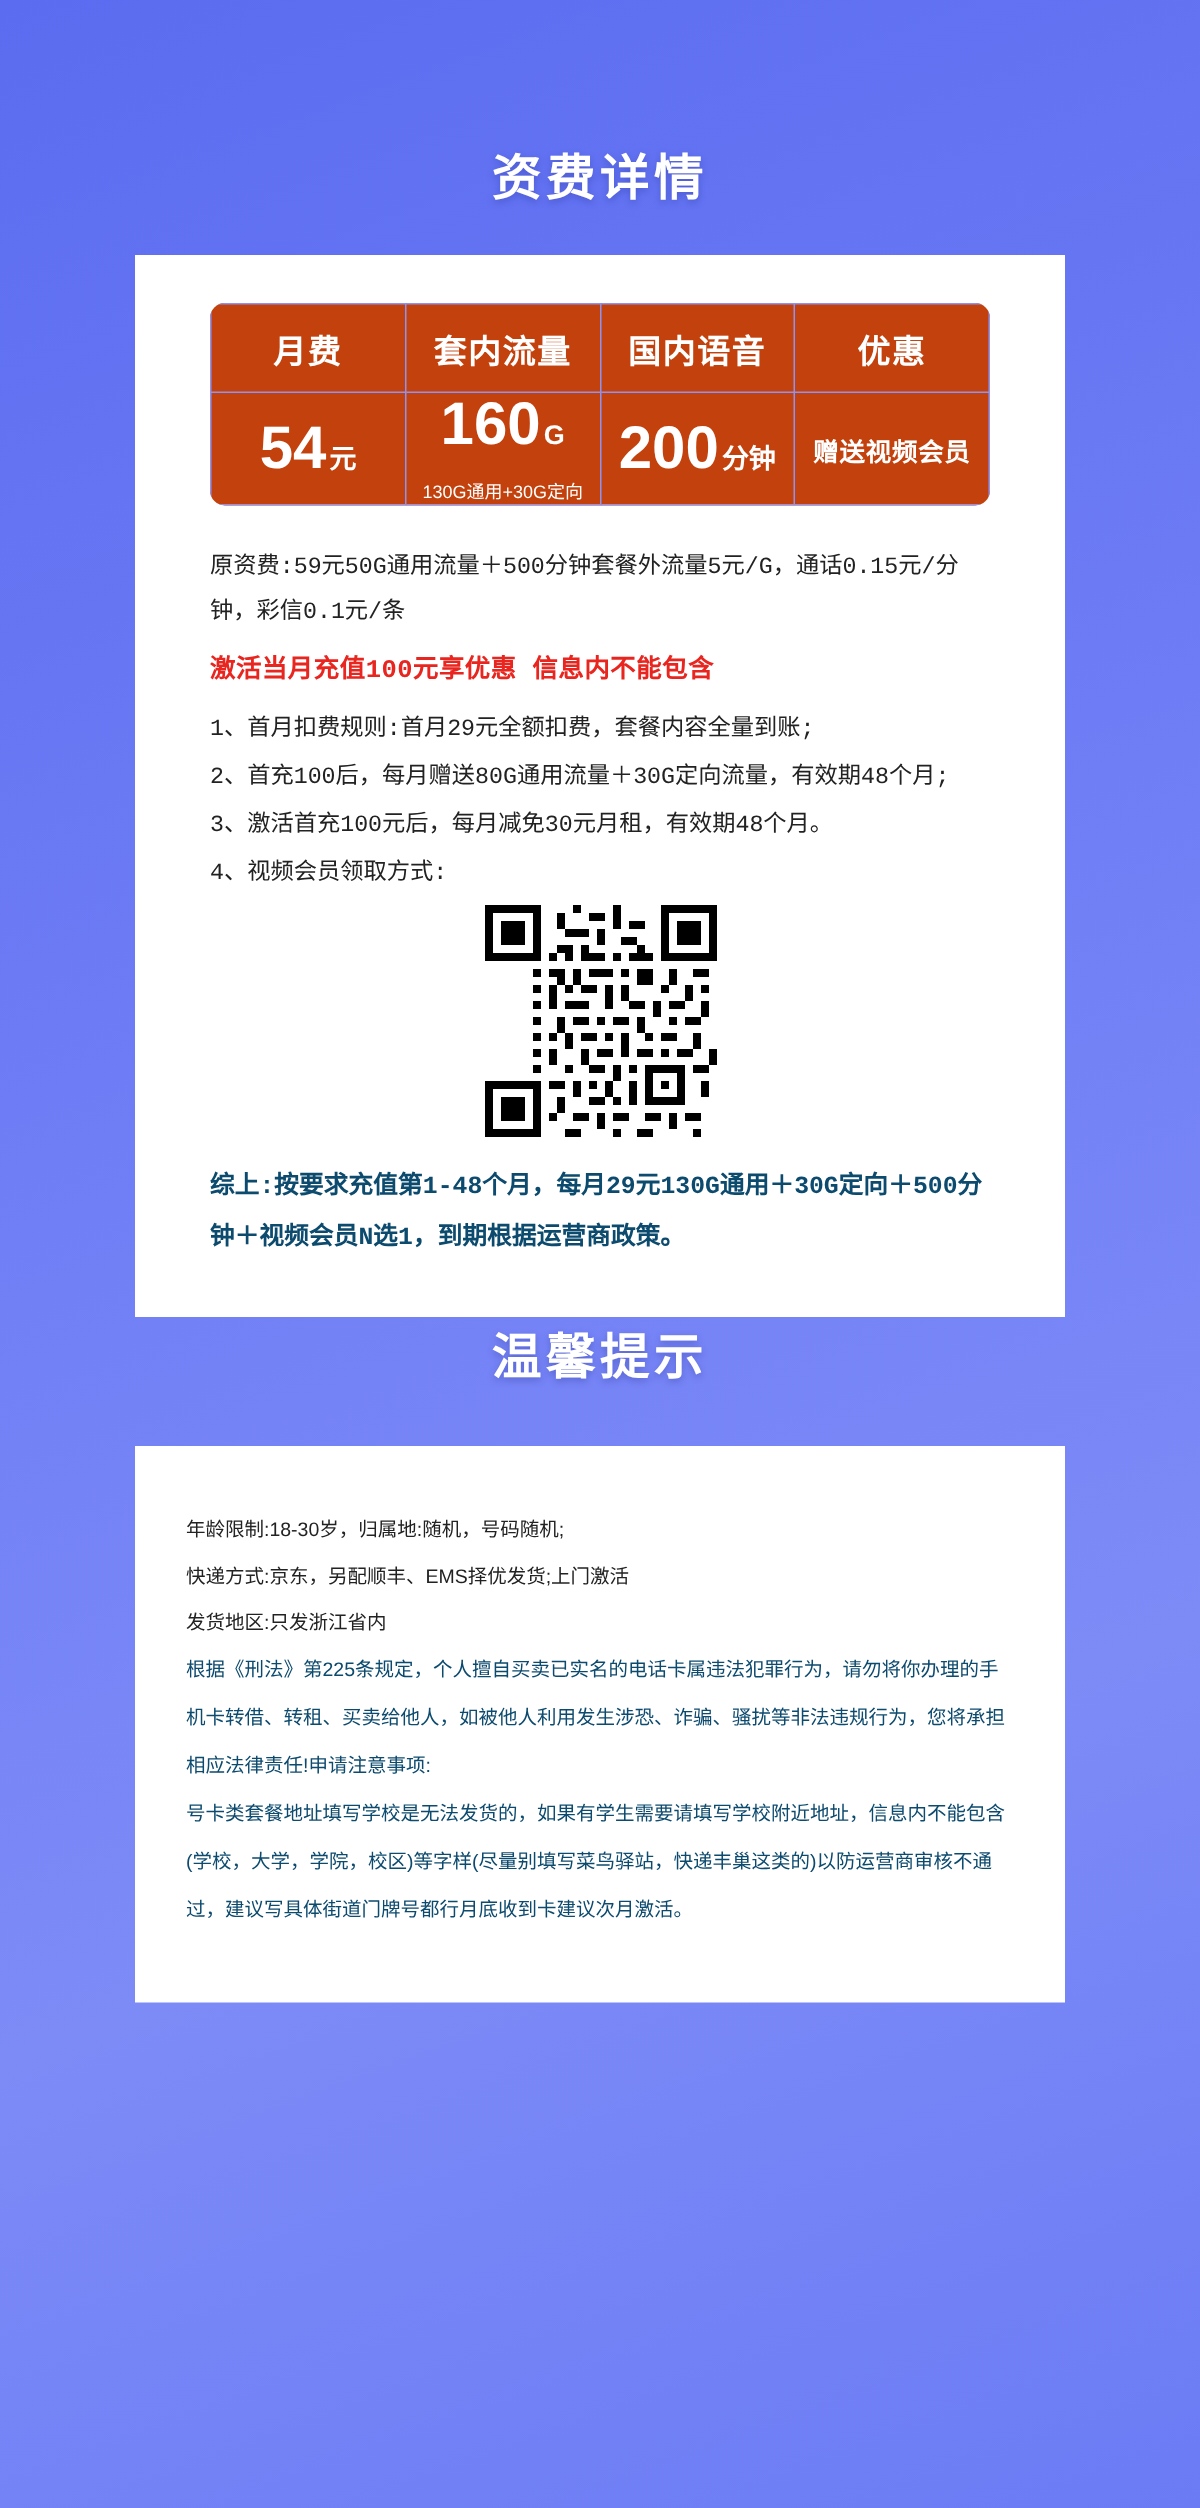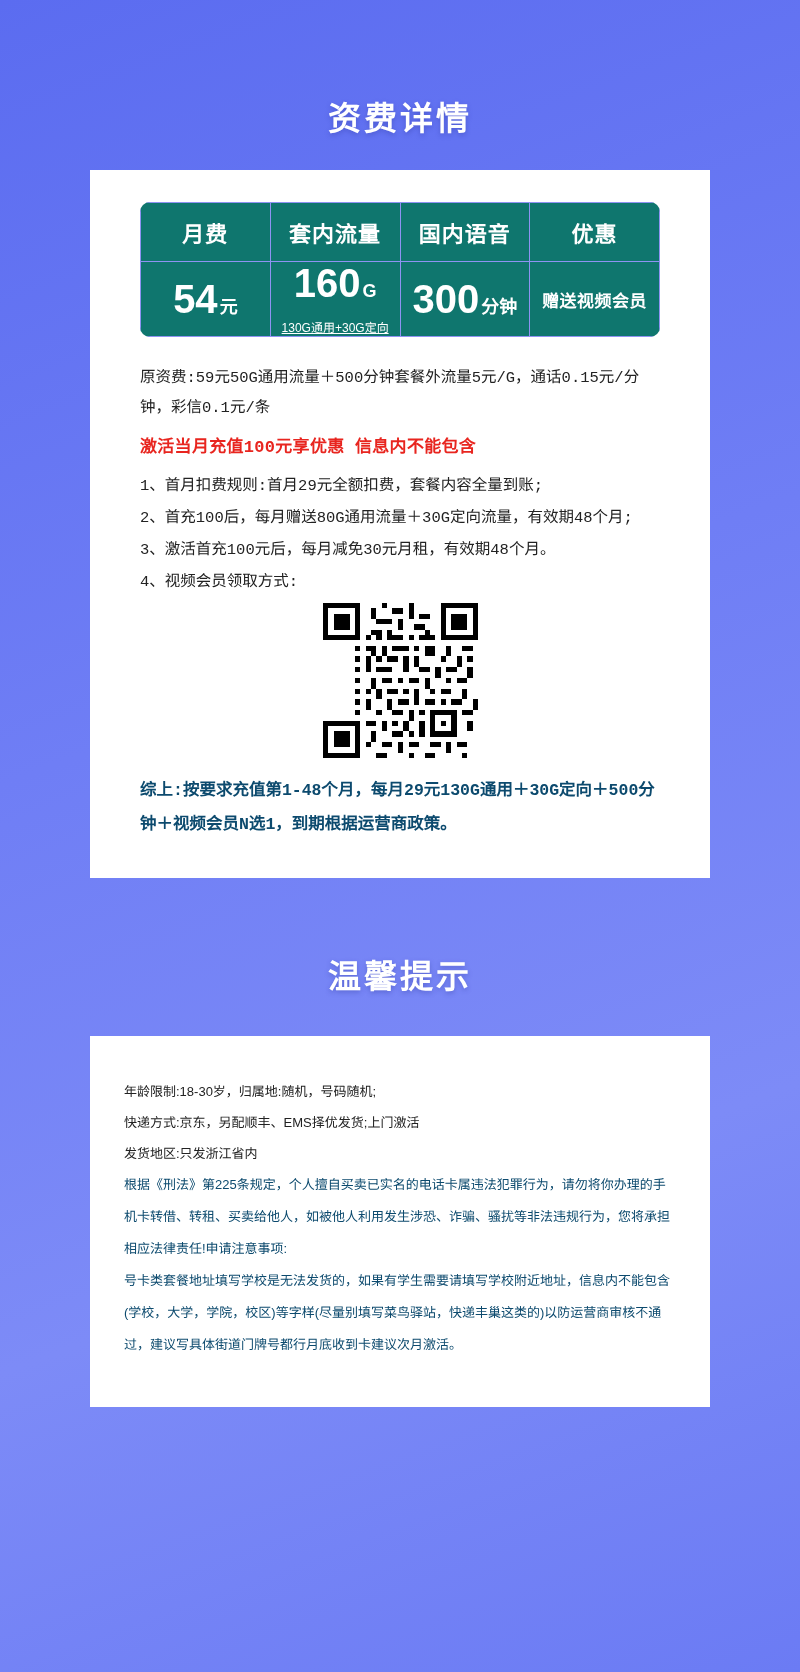--- a/index.html
+++ b/index.html
@@ -23,21 +23,21 @@
   
   .section-title {
     text-align: center;
     color: #ffffff;
     font-size: 33px;
     font-weight: bold;
     letter-spacing: 3px;
     text-shadow: 0 2px 5px rgba(40, 50, 150, .35);
   }
   #title-fee { padding-top: 92px; }
-  #title-tips { padding-top: 72px; }
+  #title-tips { }
 
   
   .card {
     background: #ffffff;
     margin: 0 auto;
     box-sizing: border-box;
   }
   #fee-card {
     width: 620px;
     margin-top: 30px;
@@ -47,21 +47,21 @@
     width: 620px;
     margin-top: 38px;
     padding: 40px 34px 46px 34px;
   }
 
   
   .plan-table {
     width: 520px;
     margin: 0 auto;
     border-collapse: collapse;
-    background: #0f766e;
+    background: #c2410c;
     border-radius: 10px;
     overflow: hidden;
     table-layout: fixed;
   }
   .plan-table td {
     border: 1px solid #8e93f2;
     text-align: center;
     color: #ffffff;
     padding: 0;
   }
@@ -82,21 +82,20 @@
   }
   .val-unit {
     font-size: 18px;
     font-weight: bold;
     margin-left: 2px;
   }
   .val-sub {
     font-size: 12px;
     margin-top: 15px;
     letter-spacing: 0;
-    text-decoration: underline;
   }
   .val-text {
     font-size: 17px;
     font-weight: bold;
     letter-spacing: 0.5px;
   }
   .cell-inner {
     display: flex;
     flex-direction: column;
     align-items: center;
@@ -189,21 +188,21 @@
             <div class="cell-row">
               <span class="val-main">160</span>
               <span class="val-unit">G</span>
             </div>
             <div class="val-sub">130G通用+30G定向</div>
           </div>
         </td>
         <td>
           <div class="cell-inner">
             <div class="cell-row">
-              <span class="val-main">300</span>
+              <span class="val-main">200</span>
               <span class="val-unit">分钟</span>
             </div>
           </div>
         </td>
         <td>
           <div class="cell-inner">
             <div class="val-text">赠送视频会员</div>
           </div>
         </td>
       </tr>

